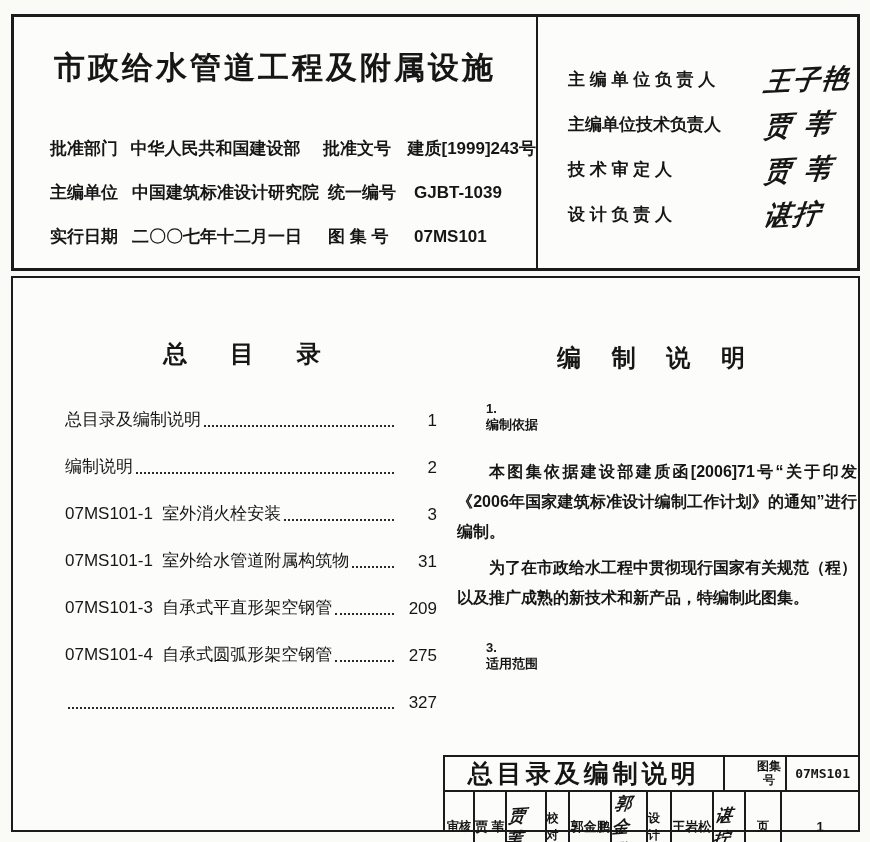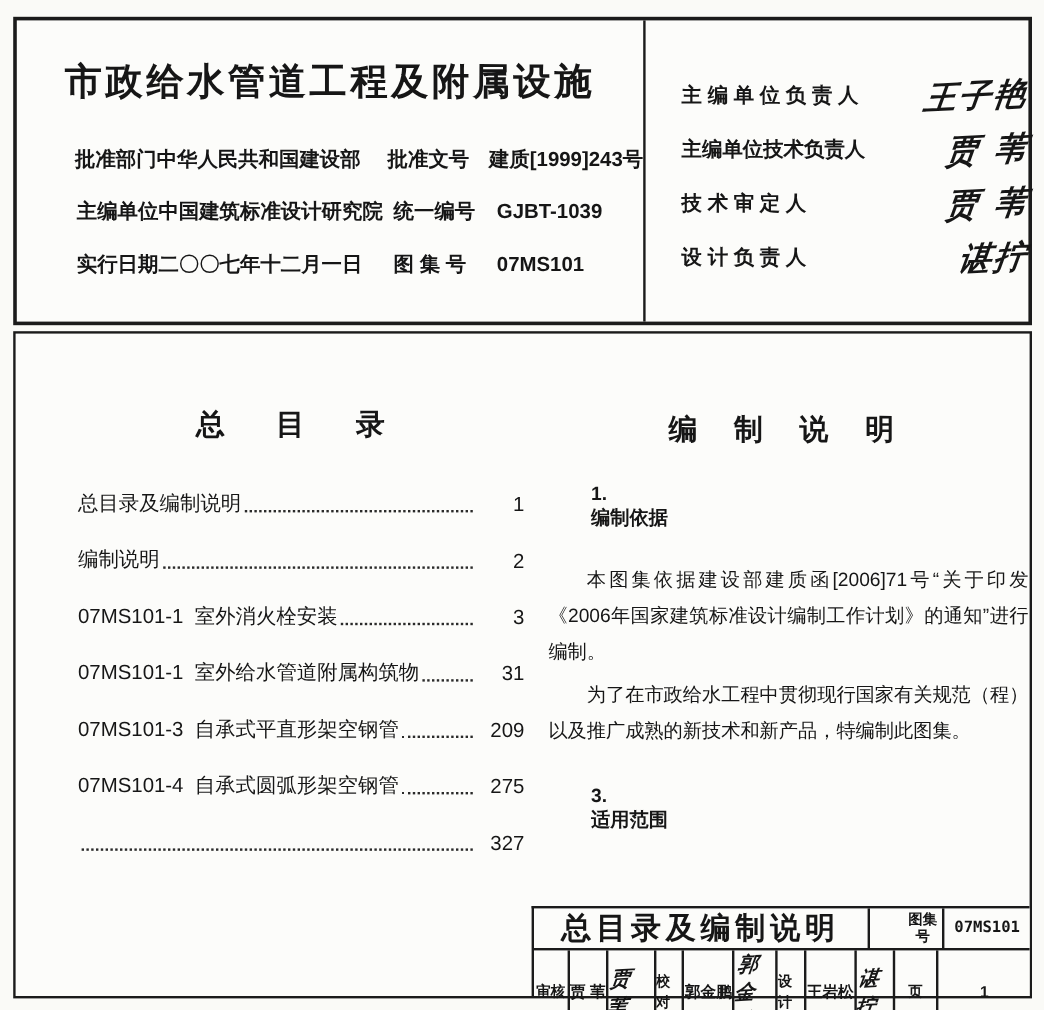--- a/index.html
+++ b/index.html
@@ -2,47 +2,47 @@
 <html><head>
 <meta charset="utf-8">
 <style>
   html,body{margin:0;padding:0;background:#e9e9e6;}
   .page{position:relative;width:870px;height:842px;background:#fafaf7;
         font-family:"Liberation Sans",sans-serif;color:#161616;overflow:hidden;}
   
   .top-box{position:absolute;left:11px;top:14px;width:849px;height:257px;
            border:3px solid #1b1b1b;display:flex;box-sizing:border-box;background:#fcfcfa;}
   .top-left{width:524px;border-right:2px solid #1b1b1b;box-sizing:border-box;padding-top:30px;}
-  .doc-title{text-align:center;font-size:31px;font-weight:bold;letter-spacing:3px;margin-bottom:30px;white-space:pre;}
+  .doc-title{text-align:center;font-size:31px;font-weight:bold;letter-spacing:3px;margin-bottom:46px;white-space:pre;}
   .field-row{display:flex;padding-left:36px;font-size:17px;font-weight:600;line-height:27px;margin-bottom:17px;white-space:pre;}
-  .f-label{width:82px;text-align:right;}
+  .f-label{width:82px;}
   .f-value{width:196px;}
   .f-label2{width:86px;}
   .f-value2{flex:1;}
   .top-right{flex:1;padding-top:40px;}
-  .sig-row{display:flex;align-items:center;height:45px;padding-left:30px;white-space:pre;justify-content:space-between;}
+  .sig-row{display:flex;align-items:center;height:45px;padding-left:30px;white-space:pre;}
   .sig-label{width:196px;font-size:17px;font-weight:600;}
   .sig{font-family:"DejaVu Serif",serif;font-style:italic;font-weight:bold;font-size:27px;
        transform:rotate(-3deg) skewX(-10deg);display:inline-block;letter-spacing:2px;}
   
   .main-box{position:absolute;left:11px;top:276px;width:849px;height:556px;
             border:2px solid #1b1b1b;box-sizing:border-box;background:#fcfcfa;padding-left:18px;}
   .toc-col{position:absolute;left:52px;top:60px;width:372px;}
   .col-heading{text-align:center;font-size:24px;font-weight:bold;letter-spacing:18px;white-space:pre;}
   .toc-list{margin-top:14px;}
   .toc-row{display:flex;align-items:flex-end;height:47px;font-size:17px;font-weight:500;}
   .toc-title{white-space:pre;}
   .leader{flex:1;border-bottom:2px dotted #2a2a2a;margin:0 3px 4px 3px;min-width:12px;}
   .toc-page{width:40px;text-align:right;}
   .notes-col{position:absolute;left:444px;top:64px;width:400px;}
   .notes-col .col-heading{letter-spacing:12px;margin-bottom:8px;}
-  .note-sec-title{font-size:16px;font-weight:bold;margin:12px 16px 8px 0;white-space:pre;}
+  .note-sec-title{font-size:13px;font-weight:bold;margin:12px 16px 8px 0;white-space:pre;}
   .note-sec-no{display:inline-block;min-width:26px;}
   .note-p{font-size:16px;line-height:30px;text-align:justify;margin:0 0 6px 0;}
-  .ind{text-indent:2em;}
+  .ind{text-indent:2em;font-weight:bold;}
   
   .title-block{position:absolute;left:430px;top:477px;width:415px;height:75px;
                border-top:2px solid #1b1b1b;border-left:2px solid #1b1b1b;box-sizing:border-box;
                display:flex;flex-direction:column;background:#fcfcfa;}
   .tb-row{display:flex;box-sizing:border-box;}
   .tb-top{height:46px;border-bottom:2px solid #1b1b1b;}
   .tb-bottom{flex:1;}
   .cell{border-right:2px solid #1b1b1b;box-sizing:border-box;display:flex;align-items:center;justify-content:center;overflow:hidden;}
   .cell.last{border-right:none;}
   .tb-title{width:300px;font-size:25px;font-weight:bold;letter-spacing:4px;}

